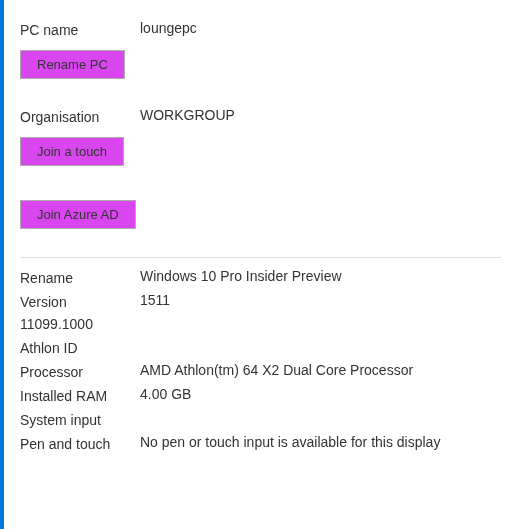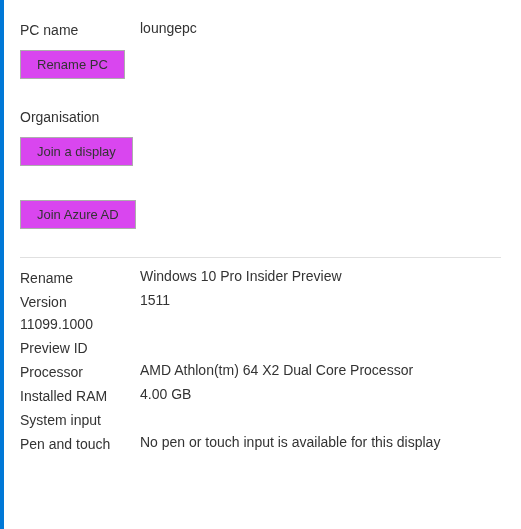--- a/index.html
+++ b/index.html
@@ -80,22 +80,23 @@
   <div class="row">
     <span class="label">PC name</span>
     <span class="value">loungepc</span>
   </div>
   <button class="btn">Rename PC</button>
 </div>
 
 <div class="section">
   <div class="row">
     <span class="label">Organisation</span>
+    <span class="value">WORKGROUP</span>
   </div>
-  <button class="btn">Join a display</button>
+  <button class="btn">Join a touch</button>
 </div>
 
 <div class="section">
   <button class="btn">Join Azure AD</button>
 </div>
 
 <hr class="divider">
 
 <div class="row">
   <span class="label">Rename</span>
@@ -105,21 +106,21 @@
 <div class="row">
   <span class="label">Version</span>
   <span class="value">1511</span>
 </div>
 
 <div class="row">
   <span class="value">11099.1000</span>
 </div>
 
 <div class="row">
-  <span class="label">Preview ID</span>
+  <span class="label">Athlon ID</span>
   <span class="value"></span>
 </div>
 
 <div class="row">
   <span class="label">Processor</span>
   <span class="value">
     <span>AMD Athlon(tm) 64 X2 Dual Core Processor</span><br>
   </span>
 </div>
 

